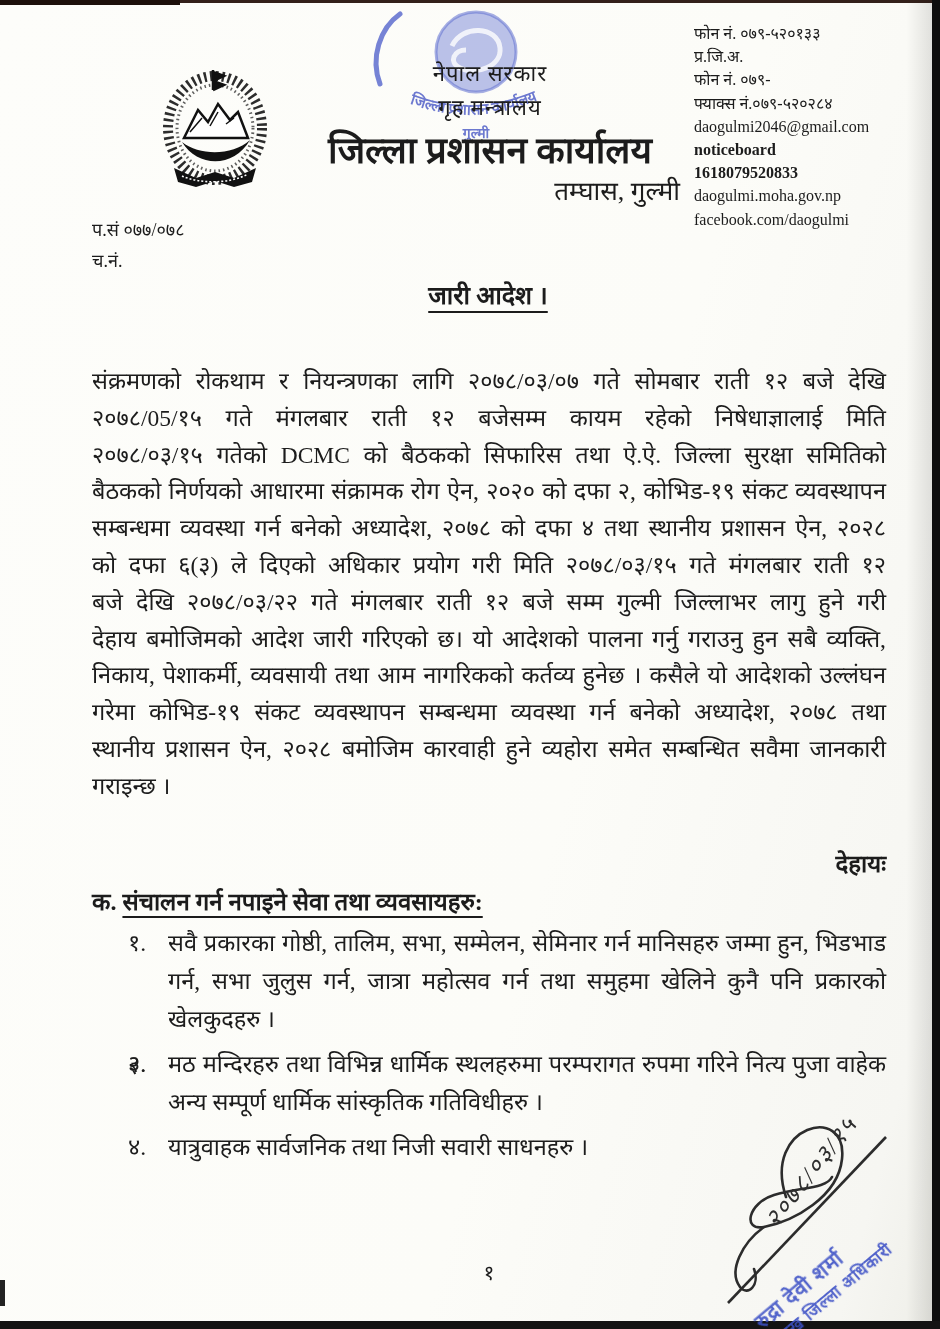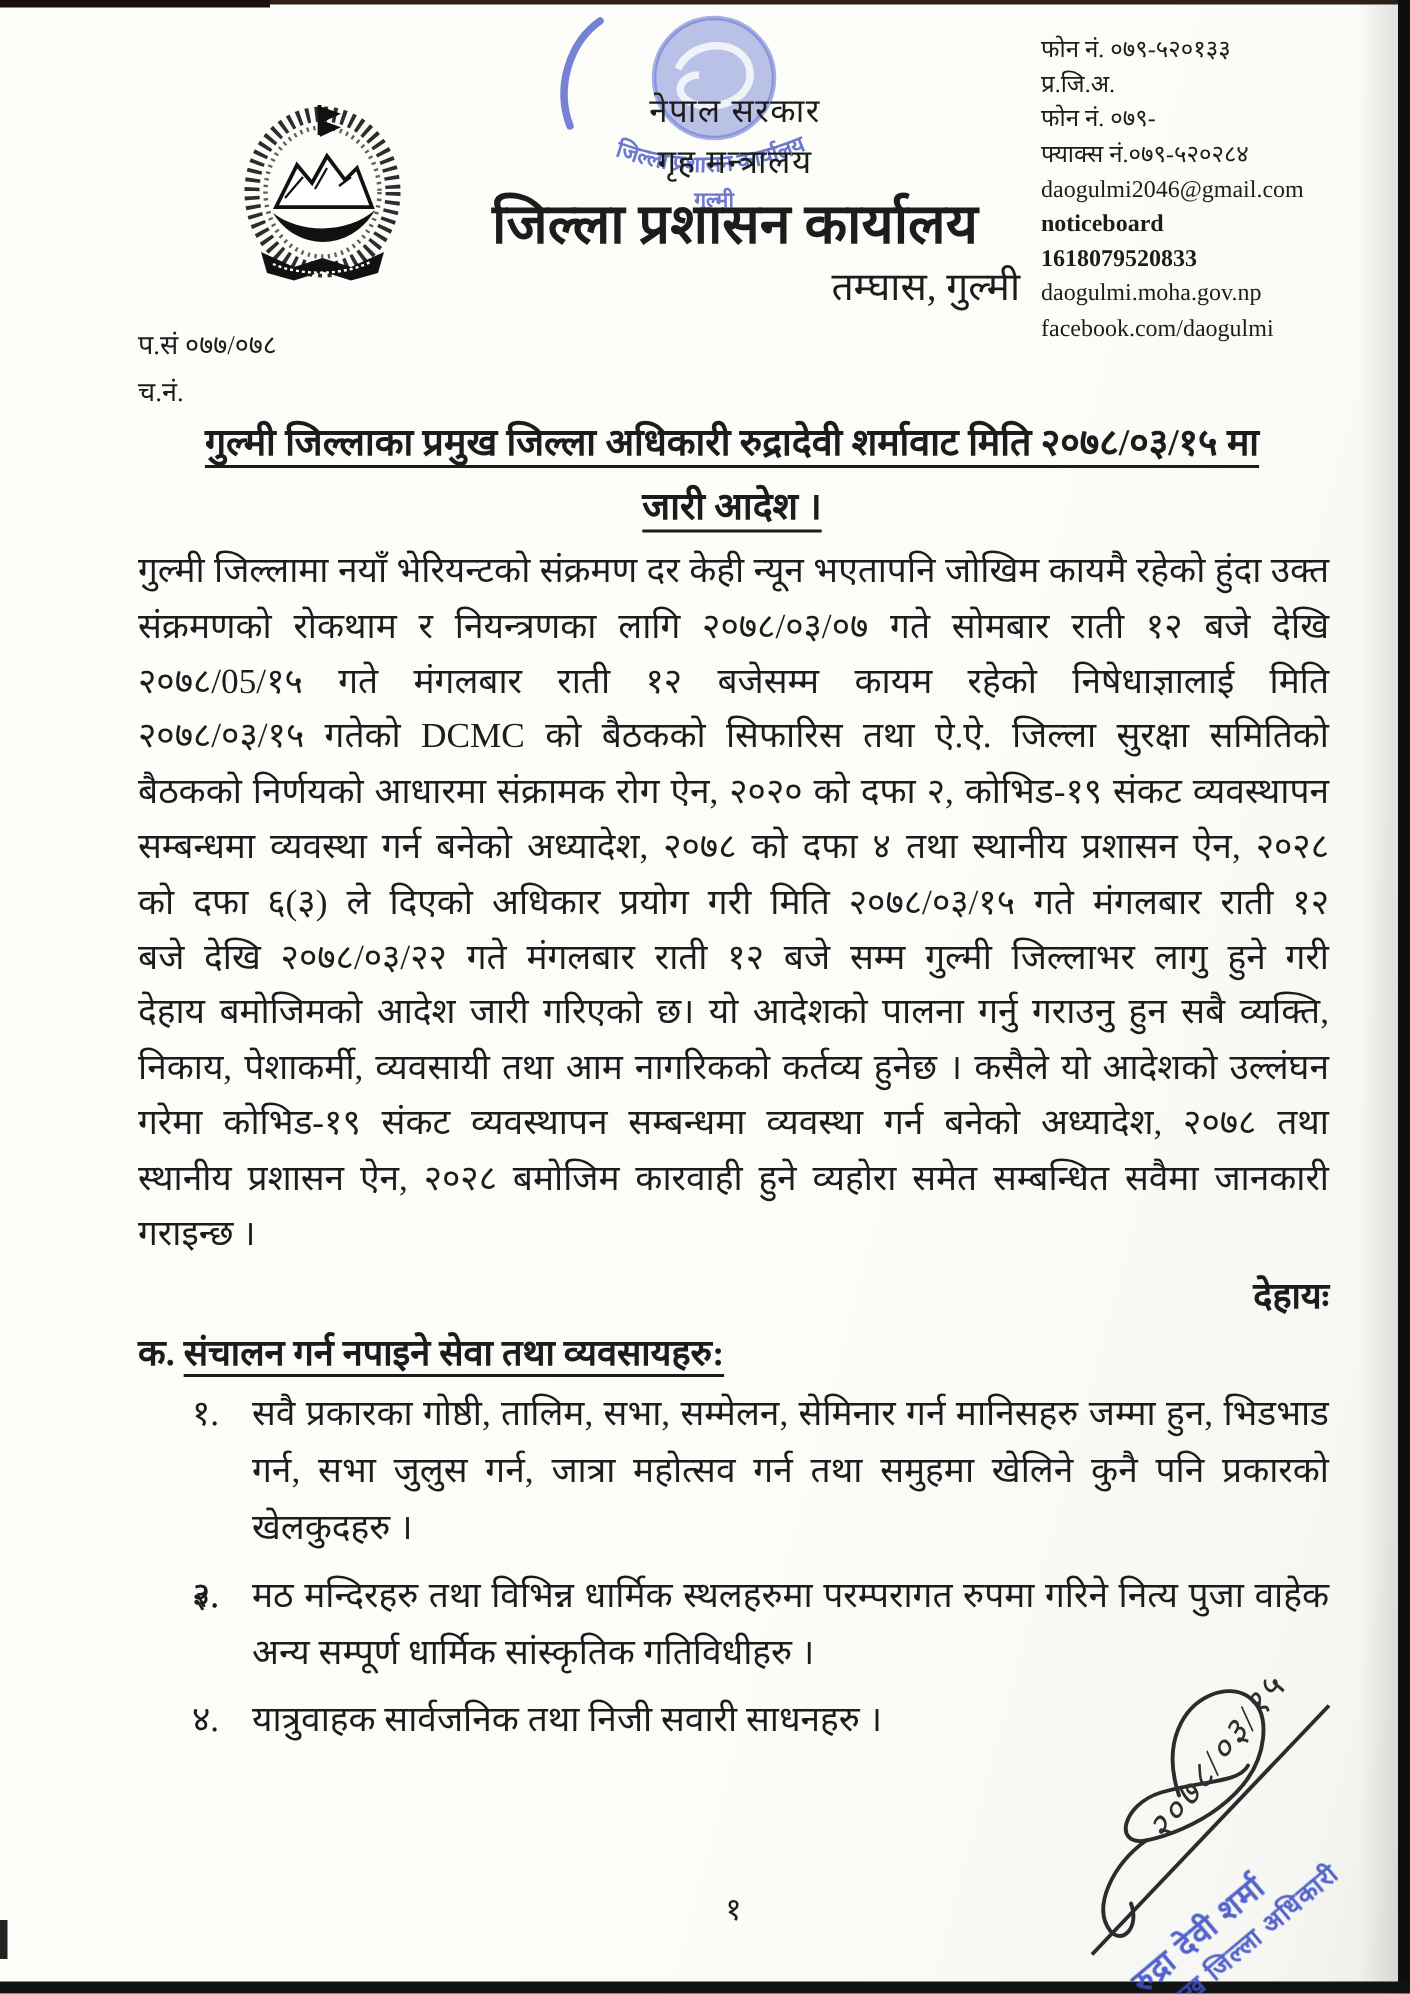--- a/index.html
+++ b/index.html
@@ -119,26 +119,24 @@
     <div class="ln">daogulmi.moha.gov.np</div>
     <div class="ln">facebook.com/daogulmi</div>
   </div>
 
   <div class="refs">
     <div>प.सं ०७७/०७८</div>
     <div>च.नं.</div>
   </div>
 
   <div class="subject">
-    <div><span class="u">गुल्मी जिल्लाका प्रमुख जिल्ला अधिकारी रुद्रादेवी शर्मावाट मिति २०७८/०३/१५ मा</span></div>
     <div><span class="u">जारी आदेश ।</span></div>
   </div>
 
   <div class="body-par">
-    <div class="pline">गुल्मी जिल्लामा नयाँ भेरियन्टको संक्रमण दर केही न्यून भएतापनि जोखिम कायमै रहेको हुंदा उक्त</div>
     <div class="pline">संक्रमणको रोकथाम र नियन्त्रणका लागि २०७८/०३/०७ गते सोमबार राती १२ बजे देखि</div>
     <div class="pline">२०७८/05/१५ गते मंगलबार राती १२ बजेसम्म कायम रहेको निषेधाज्ञालाई मिति</div>
     <div class="pline">२०७८/०३/१५ गतेको DCMC को बैठकको सिफारिस तथा ऐ.ऐ. जिल्ला सुरक्षा समितिको</div>
     <div class="pline">बैठकको निर्णयको आधारमा संक्रामक रोग ऐन, २०२० को दफा २, कोभिड-१९ संकट व्यवस्थापन</div>
     <div class="pline">सम्बन्धमा व्यवस्था गर्न बनेको अध्यादेश, २०७८ को दफा ४ तथा स्थानीय प्रशासन ऐन, २०२८</div>
     <div class="pline">को दफा ६(३) ले दिएको अधिकार प्रयोग गरी मिति २०७८/०३/१५ गते मंगलबार राती १२</div>
     <div class="pline">बजे देखि २०७८/०३/२२ गते मंगलबार राती १२ बजे सम्म गुल्मी जिल्लाभर लागु हुने गरी</div>
     <div class="pline">देहाय बमोजिमको आदेश जारी गरिएको छ। यो आदेशको पालना गर्नु गराउनु हुन सबै व्यक्ति,</div>
     <div class="pline">निकाय, पेशाकर्मी, व्यवसायी तथा आम नागरिकको कर्तव्य हुनेछ । कसैले यो आदेशको उल्लंघन</div>
     <div class="pline">गरेमा कोभिड-१९ संकट व्यवस्थापन सम्बन्धमा व्यवस्था गर्न बनेको अध्यादेश, २०७८ तथा</div>

